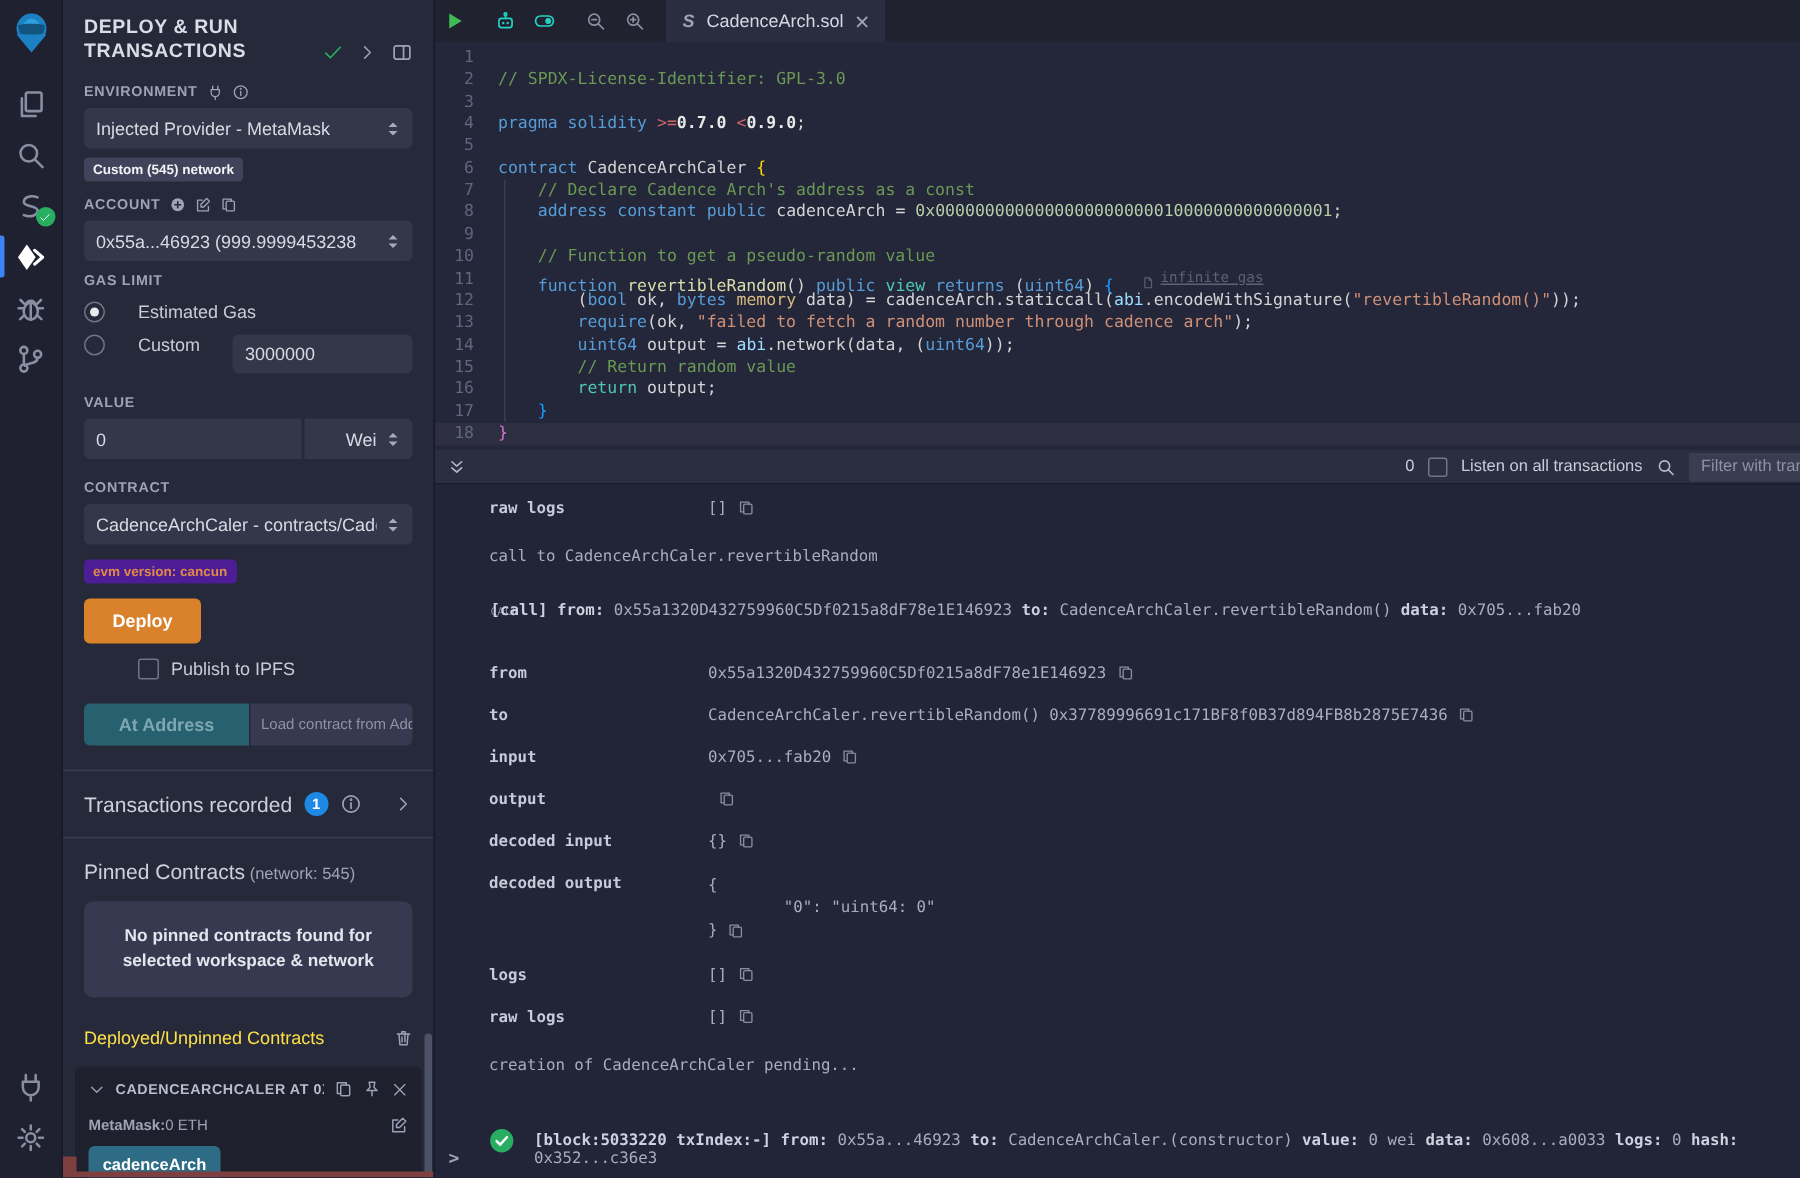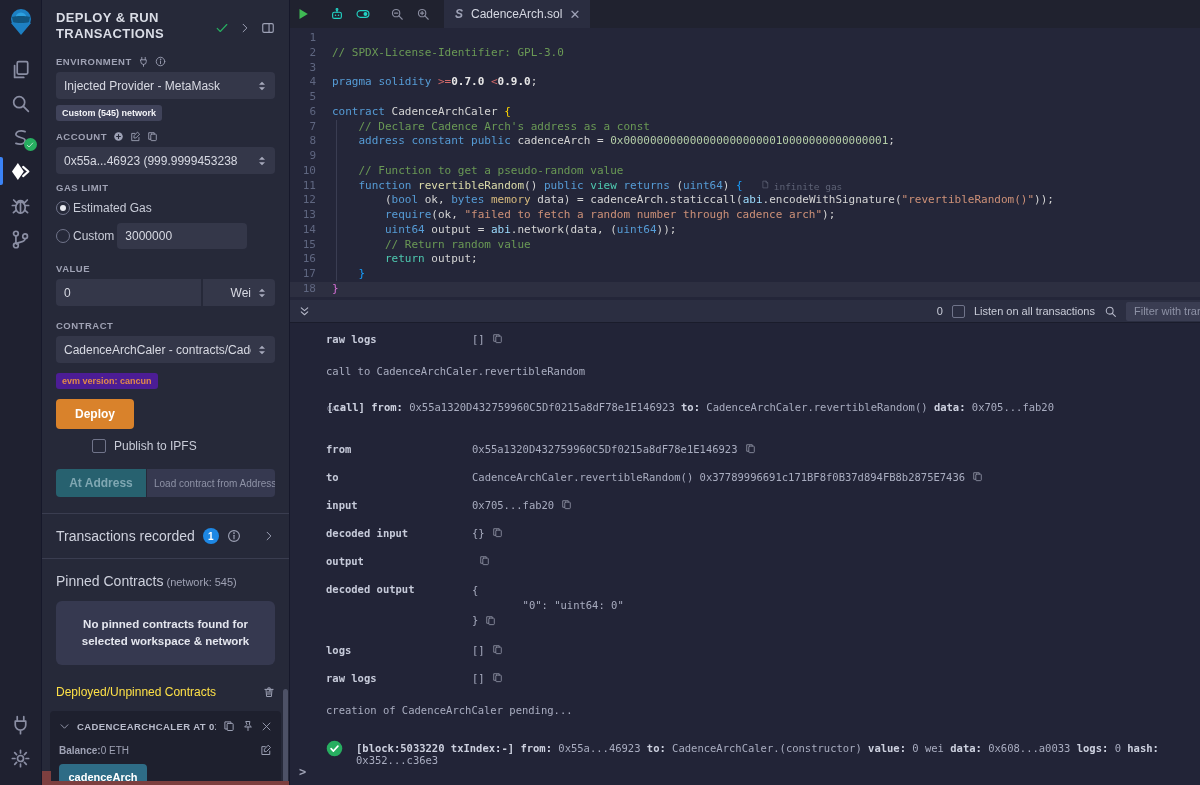--- a/index.html
+++ b/index.html
@@ -14,55 +14,55 @@
   .rail-item svg { width:21px; height:21px; }
   .rail-item.active { color:#ffffff; }
   .rail-item.active::before { content:""; position:absolute; left:0; top:3px; width:3px; height:28px; background:#3b83f6; border-radius:0 2px 2px 0; }
   .rail-spacer { flex:1; }
   .badge-check { position:absolute; right:5px; bottom:3px; width:13px; height:13px; background:#27ae60; border-radius:50%; display:flex; align-items:center; justify-content:center; }
   .badge-check svg { width:8px; height:8px; color:#fff; }
 
   
   .panel { width:248px; background:#262939; flex-shrink:0; position:relative; overflow:hidden; border-right:1px solid #16182a; }
   .panel-inner { padding:10px 14px 0; }
-  .p-header { display:flex; align-items:center; margin-bottom:14px; }
+  .p-header { display:flex; align-items:flex-end; margin-bottom:14px; }
   .p-title { font-size:13px; font-weight:700; letter-spacing:.4px; line-height:16px; color:#dadde6; }
   .p-header-icons { margin-left:auto; display:flex; align-items:center; gap:10px; padding-top:4px; }
   .ic { display:inline-flex; align-items:center; justify-content:center; }
   .ic svg { width:100%; height:100%; }
   .ic-14 { width:14px; height:14px; }
   .ic-12 { width:12px; height:12px; }
   .ic-11 { width:11px; height:11px; }
   .green { color:#27ae60; }
   .gray { color:#9ea2b6; }
 
   .sec-label { font-size:9.5px; font-weight:700; letter-spacing:.5px; color:#9fa2b4; display:flex; align-items:center; gap:6px; margin-bottom:5px; }
   .select, .input { background:#343749; border-radius:4px; height:27px; display:flex; align-items:center; padding:0 8px; font-size:12px; color:#d8dae3; position:relative; overflow:hidden; white-space:nowrap; }
   .select .sel-text { overflow:hidden; white-space:nowrap; flex:1; }
   .stepper { margin-left:6px; color:#a7aabc; flex-shrink:0; width:10px; height:12px; }
   .chip { display:inline-block; background:#40435a; color:#f2f3f7; font-size:9px; font-weight:700; border-radius:3px; padding:3px 6px; margin-top:6px; }
   .mt6{margin-top:6px}.mt10{margin-top:10px}.mt12{margin-top:8px}.mt14{margin-top:14px}
 
   .radio { width:14px; height:14px; border:1px solid #70748a; border-radius:50%; position:relative; flex-shrink:0; }
   .radio.sel::after { content:""; position:absolute; left:3px; top:3px; width:6px; height:6px; border-radius:50%; background:#e8eaf0; }
   .radio-label { font-size:12px; color:#c9ccd8; }
-  .gas-row { display:flex; align-items:center; gap:3px; margin-top:8px; }
+  .gas-row { display:flex; align-items:flex-start; gap:22px; margin-top:8px; }
   .gas-input { width:130px; height:26px; }
 
   .value-group { display:flex; gap:2px; }
   .value-group .input { flex:1; border-radius:4px 0 0 4px; }
   .wei-box { width:72px; background:#343749; border-radius:0 4px 4px 0; height:27px; display:flex; align-items:center; justify-content:flex-end; padding:0 8px; font-size:12px; color:#d8dae3; }
 
   .evm-chip { display:inline-block; background:#4c1d95; color:#e08a4a; font-size:9px; font-weight:700; border-radius:3px; padding:3px 6px; margin-top:10px; }
   .btn-deploy { margin-top:10px; background:#d9822b; color:#fff; font-weight:700; font-size:12px; border:none; border-radius:4px; padding:8px 19px; cursor:pointer; display:block; }
   .checkbox { width:14px; height:14px; border:1px solid #70748a; border-radius:2px; flex-shrink:0; background:transparent; }
   .ipfs-row { margin-top:10px; display:flex; align-items:flex-end; gap:8px;padding-left:36px; }
 
   .ataddr { display:flex; margin-top:16px; gap:1px; }
-  .btn-ataddr { width:90px; height:28px; background:#27616f; color:#7fa7b2; font-weight:700; font-size:12px; border:none; border-radius:4px 0 0 4px; }
+  .btn-ataddr { width:110px; height:28px; background:#27616f; color:#7fa7b2; font-weight:700; font-size:12px; border:none; border-radius:4px 0 0 4px; }
   .ataddr-input { flex:1; height:28px; background:#363950; border-radius:0 4px 4px 0; display:flex; align-items:center; padding:0 7px; font-size:10px; color:#8e92a6; overflow:hidden; white-space:nowrap; }
 
   .divider { height:1px; background:#3a3d50; margin:16px -14px 0; }
   .tx-row { display:flex; align-items:center; gap:8px; padding:14px 0; }
   .tx-title { font-size:14px; color:#ced1dd; }
   .count-badge { width:16px; height:16px; border-radius:50%; background:#1e88e5; color:#fff; font-size:10px; font-weight:700; display:flex; align-items:center; justify-content:center; }
   .tx-chevron { margin-left:auto; color:#9ea2b6; }
 
   .pinned-title { padding:14px 0 0; font-size:14px; color:#ced1dd; }
   .pinned-title .suffix { font-size:11px; color:#9fa2b4; }
@@ -97,21 +97,21 @@
   
   .editor { height:272px; background:#242639; position:relative; overflow:hidden; font-family:"DejaVu Sans Mono", monospace; font-size:11px; flex-shrink:0; padding-top:3px; }
   .code-line { display:flex; height:14.75px; line-height:14.75px; white-space:pre; }
   .code-line .ln { width:42px; text-align:right; padding-right:16px; color:#5f6680; flex-shrink:0; user-select:none; }
   .code-line.cur { background:rgba(255,255,255,.045); }
   .tok-d { color:#d4d4d4; } .tok-c { color:#6a9955; } .tok-k { color:#569cd6; }
   .tok-t { color:#4ec9b0; } .tok-f { color:#dcdcaa; } .tok-s { color:#ce9178; }
   .tok-n { color:#b5cea8; } .tok-o { color:#d16969; } .tok-v { color:#9cdcfe; }
   .tok-m { color:#d7ba7d; } .tok-w { color:#e8e8e8; font-weight:700; }
   .tok-g1 { color:#ffd700; } .tok-g2 { color:#179fff; } .tok-g3 { color:#d670d6; }
-  .tok-gh { color:#5d6275; font-size:9.5px; margin-left:18px; display:inline-flex; align-items:flex-start; gap:4px; }
+  .tok-gh { color:#5d6275; font-size:9.5px; margin-left:18px; display:inline-flex; align-items:flex-end; gap:4px;text-decoration:underline; }
   .tok-gh svg { width:9px; height:9px; }
   .indent-guide { position:absolute; left:46px; top:92px; width:1px; height:161px; background:#3a3d52; }
 
   
   .terminal { flex:1; display:flex; flex-direction:column; min-height:0; background:#222437; }
   .term-head { height:23px; background:#2b2e41; display:flex; align-items:center; flex-shrink:0; padding:0 0 0 8px; border-bottom:1px solid #1a1c2b; }
   .term-head .dblchev { color:#b6b9c9; width:13px; height:13px; }
   .term-head-right { margin-left:auto; display:flex; align-items:center; gap:9px; }
   .term-count { font-size:11px; color:#c9ccd8; }
   .term-listen { font-size:11px; color:#c9ccd8; }
@@ -121,21 +121,21 @@
 
   .term-body { flex:1; overflow:hidden; position:relative; padding-top:10px; font-family:"DejaVu Sans Mono", monospace; font-size:10.5px; color:#a9adc0; }
   .trow { display:flex; margin-bottom:16px; }
   .trow .lbl { width:182px; padding-left:36px; font-weight:700; color:#c6cad9; flex-shrink:0; }
   .trow .val { white-space:pre; display:flex; align-items:flex-start; gap:7px; }
   .copy-ic { width:11px; height:11px; color:#8a8da0; display:inline-block; flex-shrink:0; cursor:pointer; }
   .tplain { padding-left:36px; margin:20px 0; color:#a9adc0; }
   .tcall { display:flex; align-items:baseline; margin:24px 0 30px; }
   .tcall .cbadge { width:30px; padding-left:37px; font-size:7px; letter-spacing:.5px; color:#8a8da0; flex-shrink:0; }
   .tcall .b, .tblock .b { font-weight:700; color:#cdd1df; }
-  .tblock { display:flex; align-items:flex-start; margin:26px 0 0; }
+  .tblock { display:flex; align-items:flex-start; margin:38px 0 0; }
   .tblock .okic { width:17px; height:17px; margin:-2px 13px 0 36px; flex-shrink:0; }
   .mlines div { line-height:15px; }
   .mline-close { display:flex; gap:7px; align-items:center; }
   .prompt { position:absolute; left:9px; bottom:6px; color:#9fa2b4; font-weight:700; font-size:12px; font-family:"DejaVu Sans Mono",monospace; }
 </style>
 </head>
 <body>
 
 <div class="app">
 
@@ -393,21 +393,21 @@
                 <path d="M5.5 2h5l-.8 4.5 2.8 2.8H3.5l2.8-2.8ZM8 9.3V14"></path>
               </svg>
             </span>
           <span class="ic ic-11">
               <svg viewBox="0 0 16 16" fill="none" stroke="currentColor" stroke-width="1.3" stroke-linecap="round" stroke-linejoin="round">
                 <path d="M3 3l10 10M13 3 3 13"></path>
               </svg>
             </span>
         </div>
         <div class="balance-row">
-          <b>Balance:</b>
+          <b>MetaMask:</b>
           <span> 0 ETH</span>
           <span class="ic ic-12">
               <svg viewBox="0 0 16 16" fill="none" stroke="currentColor" stroke-width="1.3" stroke-linecap="round" stroke-linejoin="round">
                 <path d="M13 9.5V14H2.5V3.5H7"></path>
                 <path d="M11.3 2 14 4.7 8.5 10.2H5.8V7.5Z"></path>
               </svg>
             </span>
         </div>
         <div id="fn-buttons">
             <button class="fn-btn">cadenceArch</button>
@@ -541,29 +541,29 @@
                   </svg></span></span>
             </div>
             <div class="trow">
               <span class="lbl">input</span>
               <span class="val"><span>0x705...fab20</span><span class="copy-ic"><svg viewBox="0 0 16 16" fill="none" stroke="currentColor" stroke-width="1.3" stroke-linecap="round" stroke-linejoin="round">
                     <rect x="5.5" y="4.5" width="8" height="9.5" rx="1.2"></rect>
                     <path d="M10.5 4.5v-2h-8v9.5h3"></path>
                   </svg></span></span>
             </div>
             <div class="trow">
+              <span class="lbl">output</span>
+              <span class="val"><span></span><span class="copy-ic"><svg viewBox="0 0 16 16" fill="none" stroke="currentColor" stroke-width="1.3" stroke-linecap="round" stroke-linejoin="round">
+                    <rect x="5.5" y="4.5" width="8" height="9.5" rx="1.2"></rect>
+                    <path d="M10.5 4.5v-2h-8v9.5h3"></path>
+                  </svg></span></span>
+            </div>
+            <div class="trow">
               <span class="lbl">decoded input</span>
               <span class="val"><span>{}</span><span class="copy-ic"><svg viewBox="0 0 16 16" fill="none" stroke="currentColor" stroke-width="1.3" stroke-linecap="round" stroke-linejoin="round">
-                    <rect x="5.5" y="4.5" width="8" height="9.5" rx="1.2"></rect>
-                    <path d="M10.5 4.5v-2h-8v9.5h3"></path>
-                  </svg></span></span>
-            </div>
-            <div class="trow">
-              <span class="lbl">output</span>
-              <span class="val"><span></span><span class="copy-ic"><svg viewBox="0 0 16 16" fill="none" stroke="currentColor" stroke-width="1.3" stroke-linecap="round" stroke-linejoin="round">
                     <rect x="5.5" y="4.5" width="8" height="9.5" rx="1.2"></rect>
                     <path d="M10.5 4.5v-2h-8v9.5h3"></path>
                   </svg></span></span>
             </div>
             <div class="trow">
               <span class="lbl">decoded output</span>
               <span class="val"><span class="mlines"><div>{</div><div>        "0": "uint64: 0"</div><div class="mline-close"><span>}</span><span class="copy-ic"><svg viewBox="0 0 16 16" fill="none" stroke="currentColor" stroke-width="1.3" stroke-linecap="round" stroke-linejoin="round">
                         <rect x="5.5" y="4.5" width="8" height="9.5" rx="1.2"></rect>
                         <path d="M10.5 4.5v-2h-8v9.5h3"></path>
                       </svg></span></div></span></span>

